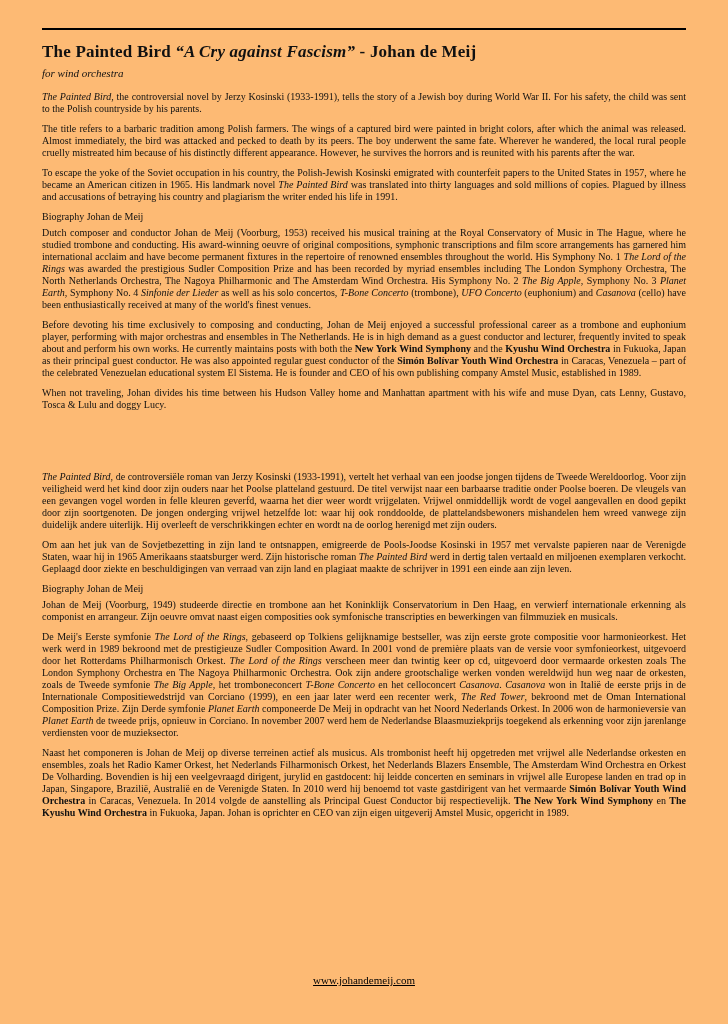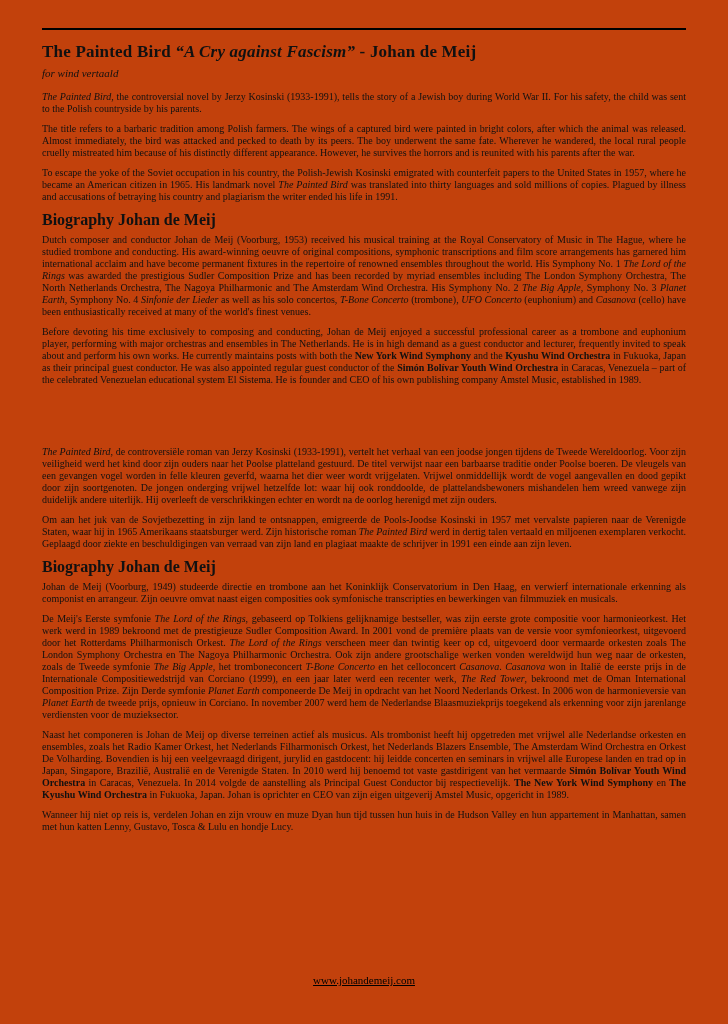--- a/index.html
+++ b/index.html
@@ -5,36 +5,36 @@
   * { margin: 0; padding: 0; box-sizing: border-box; }
   html, body { background: #ffffff; }
   body {
     width: 728px; height: 1024px;
     font-family: "Liberation Serif", serif;
     color: #111111;
   }
   .page {
     position: relative;
     width: 728px; height: 1024px;
-    background: #c2410c;
+    background: #fdba74;
     overflow: hidden;
   }
   .content { padding: 28px 42px 0 42px; }
   .top-rule { border-top: 2px solid #000000; margin-bottom: 12px; }
   .title { font-size: 17px; font-weight: normal; letter-spacing: 0.2px; margin-bottom: 5px; }
   .subtitle { font-style: italic; font-size: 11px; margin-bottom: 12px; }
   p.body {
     font-size: 10px;
     line-height: 12px;
     text-align: justify;
     margin-bottom: 8px;
   }
   .heading {
-    font-size: 16px;
-    font-weight: bold;
+    font-size: 10px;
+    font-weight: normal;
     margin-top: 4px;
     margin-bottom: 5px;
   }
   .dutch-section { margin-top: 60px; }
   .i { font-style: italic; }
   .b { font-weight: bold; }
   .bi { font-style: italic; font-weight: bold; }
   .footer {
     position: absolute;
     left: 0; right: 0; bottom: 38px;
@@ -45,43 +45,43 @@
 </style>
 </head>
 <body>
 
 <div class="page">
   <div class="content">
 
     <div class="top-rule"></div>
 
     <h1 class="title"><span class="b">The Painted Bird </span><span class="bi">“A Cry against Fascism”</span><span class="b"> - Johan de Meij</span></h1>
-    <div class="subtitle">for wind vertaald</div>
+    <div class="subtitle">for wind orchestra</div>
 
     <div>
       <p class="body"><span class="i">The Painted Bird</span><span>, the controversial novel by Jerzy Kosinski (1933-1991), tells the story of a Jewish boy during World War II. For his safety, the child was sent to the Polish countryside by his parents.</span></p>
       <p class="body"><span>The title refers to a barbaric tradition among Polish farmers. The wings of a captured bird were painted in bright colors, after which the animal was released. Almost immediately, the bird was attacked and pecked to death by its peers. The boy underwent the same fate. Wherever he wandered, the local rural people cruelly mistreated him because of his distinctly different appearance. However, he survives the horrors and is reunited with his parents after the war.</span></p>
       <p class="body"><span>To escape the yoke of the Soviet occupation in his country, the Polish-Jewish Kosinski emigrated with counterfeit papers to the United States in 1957, where he became an American citizen in 1965. His landmark novel </span><span class="i">The Painted Bird</span><span> was translated into thirty languages and sold millions of copies. Plagued by illness and accusations of betraying his country and plagiarism the writer ended his life in 1991.</span></p>
 
       <div class="heading">Biography Johan de Meij</div>
 
       <p class="body"><span>Dutch composer and conductor Johan de Meij (Voorburg, 1953) received his musical training at the Royal Conservatory of Music in The Hague, where he studied trombone and conducting. His award-winning oeuvre of original compositions, symphonic transcriptions and film score arrangements has garnered him international acclaim and have become permanent fixtures in the repertoire of renowned ensembles throughout the world. His Symphony No. 1 </span><span class="i">The Lord of the Rings</span><span> was awarded the prestigious Sudler Composition Prize and has been recorded by myriad ensembles including The London Symphony Orchestra, The North Netherlands Orchestra, The Nagoya Philharmonic and The Amsterdam Wind Orchestra. His Symphony No. 2 </span><span class="i">The Big Apple</span><span>, Symphony No. 3 </span><span class="i">Planet Earth</span><span>, Symphony No. 4 </span><span class="i">Sinfonie der Lieder</span><span> as well as his solo concertos, </span><span class="i">T-Bone Concerto</span><span> (trombone), </span><span class="i">UFO Concerto</span><span> (euphonium) and </span><span class="i">Casanova</span><span> (cello) have been enthusiastically received at many of the world's finest venues.</span></p>
       <p class="body"><span>Before devoting his time exclusively to composing and conducting, Johan de Meij enjoyed a successful professional career as a trombone and euphonium player, performing with major orchestras and ensembles in The Netherlands. He is in high demand as a guest conductor and lecturer, frequently invited to speak about and perform his own works. He currently maintains posts with both the </span><span class="b">New York Wind Symphony</span><span> and the </span><span class="b">Kyushu Wind Orchestra</span><span> in Fukuoka, Japan as their principal guest conductor. He was also appointed regular guest conductor of the </span><span class="b">Simón Bolívar Youth Wind Orchestra</span><span> in Caracas, Venezuela – part of the celebrated Venezuelan educational system El Sistema. He is founder and CEO of his own publishing company Amstel Music, established in 1989.</span></p>
+      <p class="body"><span>When not traveling, Johan divides his time between his Hudson Valley home and Manhattan apartment with his wife and muse Dyan, cats Lenny, Gustavo, Tosca &amp; Lulu and doggy Lucy.</span></p>
     </div>
 
     <div class="dutch-section">
       <p class="body"><span class="i">The Painted Bird</span><span>, de controversiële roman van Jerzy Kosinski (1933-1991), vertelt het verhaal van een joodse jongen tijdens de Tweede Wereldoorlog. Voor zijn veiligheid werd het kind door zijn ouders naar het Poolse platteland gestuurd. De titel verwijst naar een barbaarse traditie onder Poolse boeren. De vleugels van een gevangen vogel worden in felle kleuren geverfd, waarna het dier weer wordt vrijgelaten. Vrijwel onmiddellijk wordt de vogel aangevallen en dood gepikt door zijn soortgenoten. De jongen onderging vrijwel hetzelfde lot: waar hij ook ronddoolde, de plattelandsbewoners mishandelen hem wreed vanwege zijn duidelijk andere uiterlijk. Hij overleeft de verschrikkingen echter en wordt na de oorlog herenigd met zijn ouders.</span></p>
       <p class="body"><span>Om aan het juk van de Sovjetbezetting in zijn land te ontsnappen, emigreerde de Pools-Joodse Kosinski in 1957 met vervalste papieren naar de Verenigde Staten, waar hij in 1965 Amerikaans staatsburger werd. Zijn historische roman </span><span class="i">The Painted Bird</span><span> werd in dertig talen vertaald en miljoenen exemplaren verkocht. Geplaagd door ziekte en beschuldigingen van verraad van zijn land en plagiaat maakte de schrijver in 1991 een einde aan zijn leven.</span></p>
 
       <div class="heading">Biography Johan de Meij</div>
 
       <p class="body"><span>Johan de Meij (Voorburg, 1949) studeerde directie en trombone aan het Koninklijk Conservatorium in Den Haag, en verwierf internationale erkenning als componist en arrangeur. Zijn oeuvre omvat naast eigen composities ook symfonische transcripties en bewerkingen van filmmuziek en musicals.</span></p>
       <p class="body"><span>De Meij's Eerste symfonie </span><span class="i">The Lord of the Rings</span><span>, gebaseerd op Tolkiens gelijknamige bestseller, was zijn eerste grote compositie voor harmonieorkest. Het werk werd in 1989 bekroond met de prestigieuze Sudler Composition Award. In 2001 vond de première plaats van de versie voor symfonieorkest, uitgevoerd door het Rotterdams Philharmonisch Orkest. </span><span class="i">The Lord of the Rings</span><span> verscheen meer dan twintig keer op cd, uitgevoerd door vermaarde orkesten zoals The London Symphony Orchestra en The Nagoya Philharmonic Orchestra. Ook zijn andere grootschalige werken vonden wereldwijd hun weg naar de orkesten, zoals de Tweede symfonie </span><span class="i">The Big Apple</span><span>, het tromboneconcert </span><span class="i">T-Bone Concerto</span><span> en het celloconcert </span><span class="i">Casanova</span><span>. </span><span class="i">Casanova</span><span> won in Italië de eerste prijs in de Internationale Compositiewedstrijd van Corciano (1999), en een jaar later werd een recenter werk, </span><span class="i">The Red Tower</span><span>, bekroond met de Oman International Composition Prize. Zijn Derde symfonie </span><span class="i">Planet Earth</span><span> componeerde De Meij in opdracht van het Noord Nederlands Orkest. In 2006 won de harmonieversie van </span><span class="i">Planet Earth</span><span> de tweede prijs, opnieuw in Corciano. In november 2007 werd hem de Nederlandse Blaasmuziekprijs toegekend als erkenning voor zijn jarenlange verdiensten voor de muzieksector.</span></p>
       <p class="body"><span>Naast het componeren is Johan de Meij op diverse terreinen actief als musicus. Als trombonist heeft hij opgetreden met vrijwel alle Nederlandse orkesten en ensembles, zoals het Radio Kamer Orkest, het Nederlands Filharmonisch Orkest, het Nederlands Blazers Ensemble, The Amsterdam Wind Orchestra en Orkest De Volharding. Bovendien is hij een veelgevraagd dirigent, jurylid en gastdocent: hij leidde concerten en seminars in vrijwel alle Europese landen en trad op in Japan, Singapore, Brazilië, Australië en de Verenigde Staten. In 2010 werd hij benoemd tot vaste gastdirigent van het vermaarde </span><span class="b">Simón Bolívar Youth Wind Orchestra</span><span> in Caracas, Venezuela. In 2014 volgde de aanstelling als Principal Guest Conductor bij respectievelijk. </span><span class="b">The New York Wind Symphony</span><span> en </span><span class="b">The Kyushu Wind Orchestra</span><span> in Fukuoka, Japan. Johan is oprichter en CEO van zijn eigen uitgeverij Amstel Music, opgericht in 1989.</span></p>
-      <p class="body"><span>Wanneer hij niet op reis is, verdelen Johan en zijn vrouw en muze Dyan hun tijd tussen hun huis in de Hudson Valley en hun appartement in Manhattan, samen met hun katten Lenny, Gustavo, Tosca &amp; Lulu en hondje Lucy.</span></p>
     </div>
 
   </div>
 
   <div class="footer">
     <a href="#">www.johandemeij.com</a>
   </div>
 </div>
 
 </body></html>

